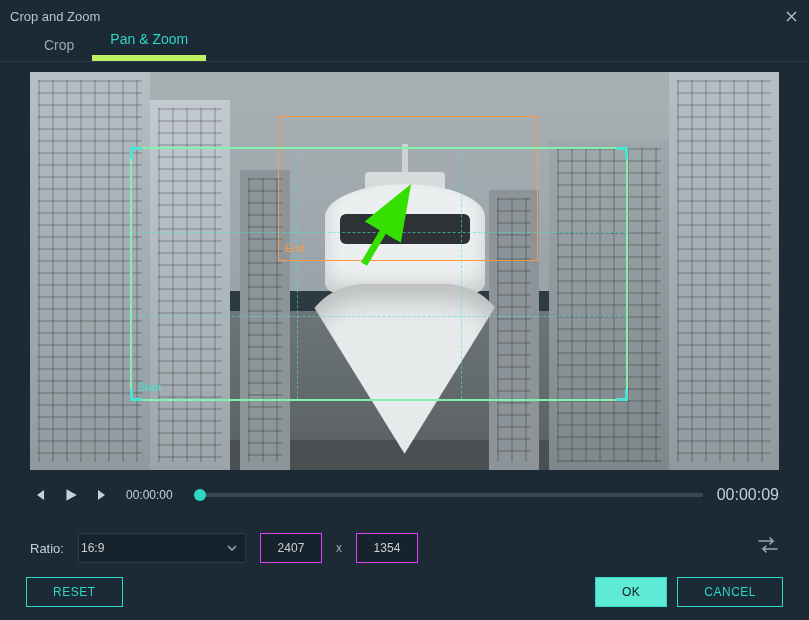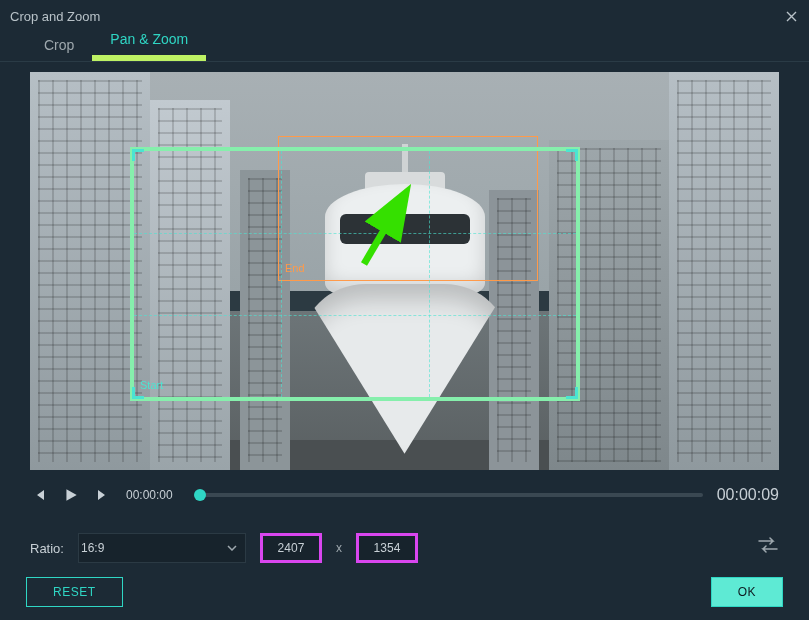--- a/index.html
+++ b/index.html
@@ -33,50 +33,50 @@
   .road { position:absolute; left:0; right:0; bottom:0; height:30px; background:#4a4f51; }
   
   .ship { position:absolute; left:50%; top:18%; transform:translateX(-50%); width:230px; height:300px; }
   .ship-body { position:absolute; left:50%; top:40px; transform:translateX(-50%); width:160px; height:110px; background:#eceff0; border-radius:50% 50% 10% 10% / 30% 30% 10% 10%; box-shadow: inset 0 -10px 18px rgba(0,0,0,.15);}
   .ship-deck { position:absolute; left:50%; top:70px; transform:translateX(-50%); width:130px; height:30px; background:#2c3236; border-radius:6px; }
   .ship-bow { position:absolute; left:50%; top:140px; transform:translateX(-50%); width:210px; height:170px; background:#e7eaeb; border-radius:50% 50% 50% 50% / 60% 60% 100% 100%; clip-path: polygon(50% 100%, 0 0, 100% 0); box-shadow: inset 0 15px 25px rgba(0,0,0,.2);}
   .ship-mast { position:absolute; left:50%; top:0; transform:translateX(-50%); width:6px; height:50px; background:#cfd3d4;}
   .ship-top { position:absolute; left:50%; top:28px; transform:translateX(-50%); width:80px; height:20px; background:#d8dbdc; border-radius:4px;}
 
   
-  .start-box { position:absolute; left:100px; top:75px; width:450px; height:254px; border:4px solid #86efac; }
+  .start-box { position:absolute; left:100px; top:75px; width:498px; height:254px; border:2px solid #86efac; }
   .start-box .h { position:absolute; width:12px; height:12px; background:transparent; }
   .start-box .h.tl{ left:-2px; top:-2px; border-left:3px solid #4be4d2; border-top:3px solid #4be4d2;}
   .start-box .h.tr{ right:-2px; top:-2px; border-right:3px solid #4be4d2; border-top:3px solid #4be4d2;}
   .start-box .h.bl{ left:-2px; bottom:-2px; border-left:3px solid #4be4d2; border-bottom:3px solid #4be4d2;}
   .start-box .h.br{ right:-2px; bottom:-2px; border-right:3px solid #4be4d2; border-bottom:3px solid #4be4d2;}
   .start-box .gv1{position:absolute; top:0; bottom:0; left:33.33%; border-left:1px dashed #4be4d2; opacity:.6;}
   .start-box .gv2{position:absolute; top:0; bottom:0; left:66.66%; border-left:1px dashed #4be4d2; opacity:.6;}
   .start-box .gh1{position:absolute; left:0; right:0; top:33.33%; border-top:1px dashed #4be4d2; opacity:.6;}
   .start-box .gh2{position:absolute; left:0; right:0; top:66.66%; border-top:1px dashed #4be4d2; opacity:.6;}
   .start-label{ position:absolute; left:6px; bottom:6px; font-size:11px; color:#4be4d2; }
 
   
-  .end-box { position:absolute; left:248px; top:64px; width:260px; height:145px; border:1px solid #ff9a4a; }
+  .end-box { position:absolute; left:248px; top:44px; width:260px; height:145px; border:1px solid #ff9a4a; }
   .end-label{ position:absolute; left:6px; bottom:6px; font-size:11px; color:#ff9a4a; }
 
   
   .arrow-wrap{ position:absolute; left:326px; top:112px; width:60px; height:85px; pointer-events:none;}
 
   .transport { display:flex; align-items:center; height:42px; margin: 4px 30px 0 30px; gap:14px; }
   .tbtn { width:18px; height:18px; cursor:pointer; fill:#c8d0d6; display:flex; align-items:center; justify-content:center;}
   .time { font-size:12px; color:#c8d0d6; min-width:60px;}
   .timeline { flex:1; position:relative; height:4px; background:#3a4852; border-radius:2px; }
   .timeline .knob{position:absolute; left:0; top:50%; transform:translate(-50%,-50%); width:12px; height:12px; background:#2fd6c4; border-radius:50%;}
   .dur { font-size:16px; color:#c8d0d6; min-width:60px; text-align:right;}
 
   .ratio-row { display:flex; align-items:center; height:44px; margin: 10px 30px 0 30px; gap:14px; font-size:13px;}
   .select { position:relative; width:168px; height:30px; background:#17232c; border:1px solid #2b3a44; display:flex; align-items:center; padding:0 2px; font-size:12px; color:#c8d0d6;}
   .select svg{ position:absolute; right:8px; top:50%; transform:translateY(-50%);}
-  .numbox { width:62px; height:30px; background:#17232c; border:3px solid #d946ef; display:flex; align-items:center; justify-content:center; font-size:12px;}
+  .numbox { width:62px; height:30px; background:#17232c; border:1px solid #d946ef; display:flex; align-items:center; justify-content:center; font-size:12px;}
   .xlabel{ font-size:12px; color:#9ea8ae;}
   .ratio-row .swap { margin-left:auto; width:22px; height:22px; cursor:pointer;}
   .ratio-row .swap svg{fill:#9ea8ae;}
 
   .footer { position:absolute; left:0; right:0; bottom:0; height:56px; display:flex; align-items:center; padding:0 26px; gap:10px;}
   .btn { height:30px; border:1px solid #2fd6c4; background:transparent; color:#2fd6c4; font-size:12px; padding:0 26px; cursor:pointer; letter-spacing:.5px;}
   .btn.primary{ background:#5eead4; color:#0e1a20; font-weight:500;}
   .footer .spacer{flex:1;}
 </style>
 </head>
@@ -198,13 +198,14 @@
     <svg width="22" height="16" viewBox="0 0 22 16">
         <path d="M2 4h14l-3-3m3 3-3 3M20 12H6l3 3m-3-3 3-3" stroke="#9ea8ae" stroke-width="1.5" fill="none" stroke-linecap="round"></path>
       </svg>
   </span>
 </div>
 
 <div class="footer">
   <button class="btn">RESET</button>
   <div class="spacer"></div>
   <button class="btn primary">OK</button>
+  <button class="btn">CANCEL</button>
 </div>
 
 </body></html>

